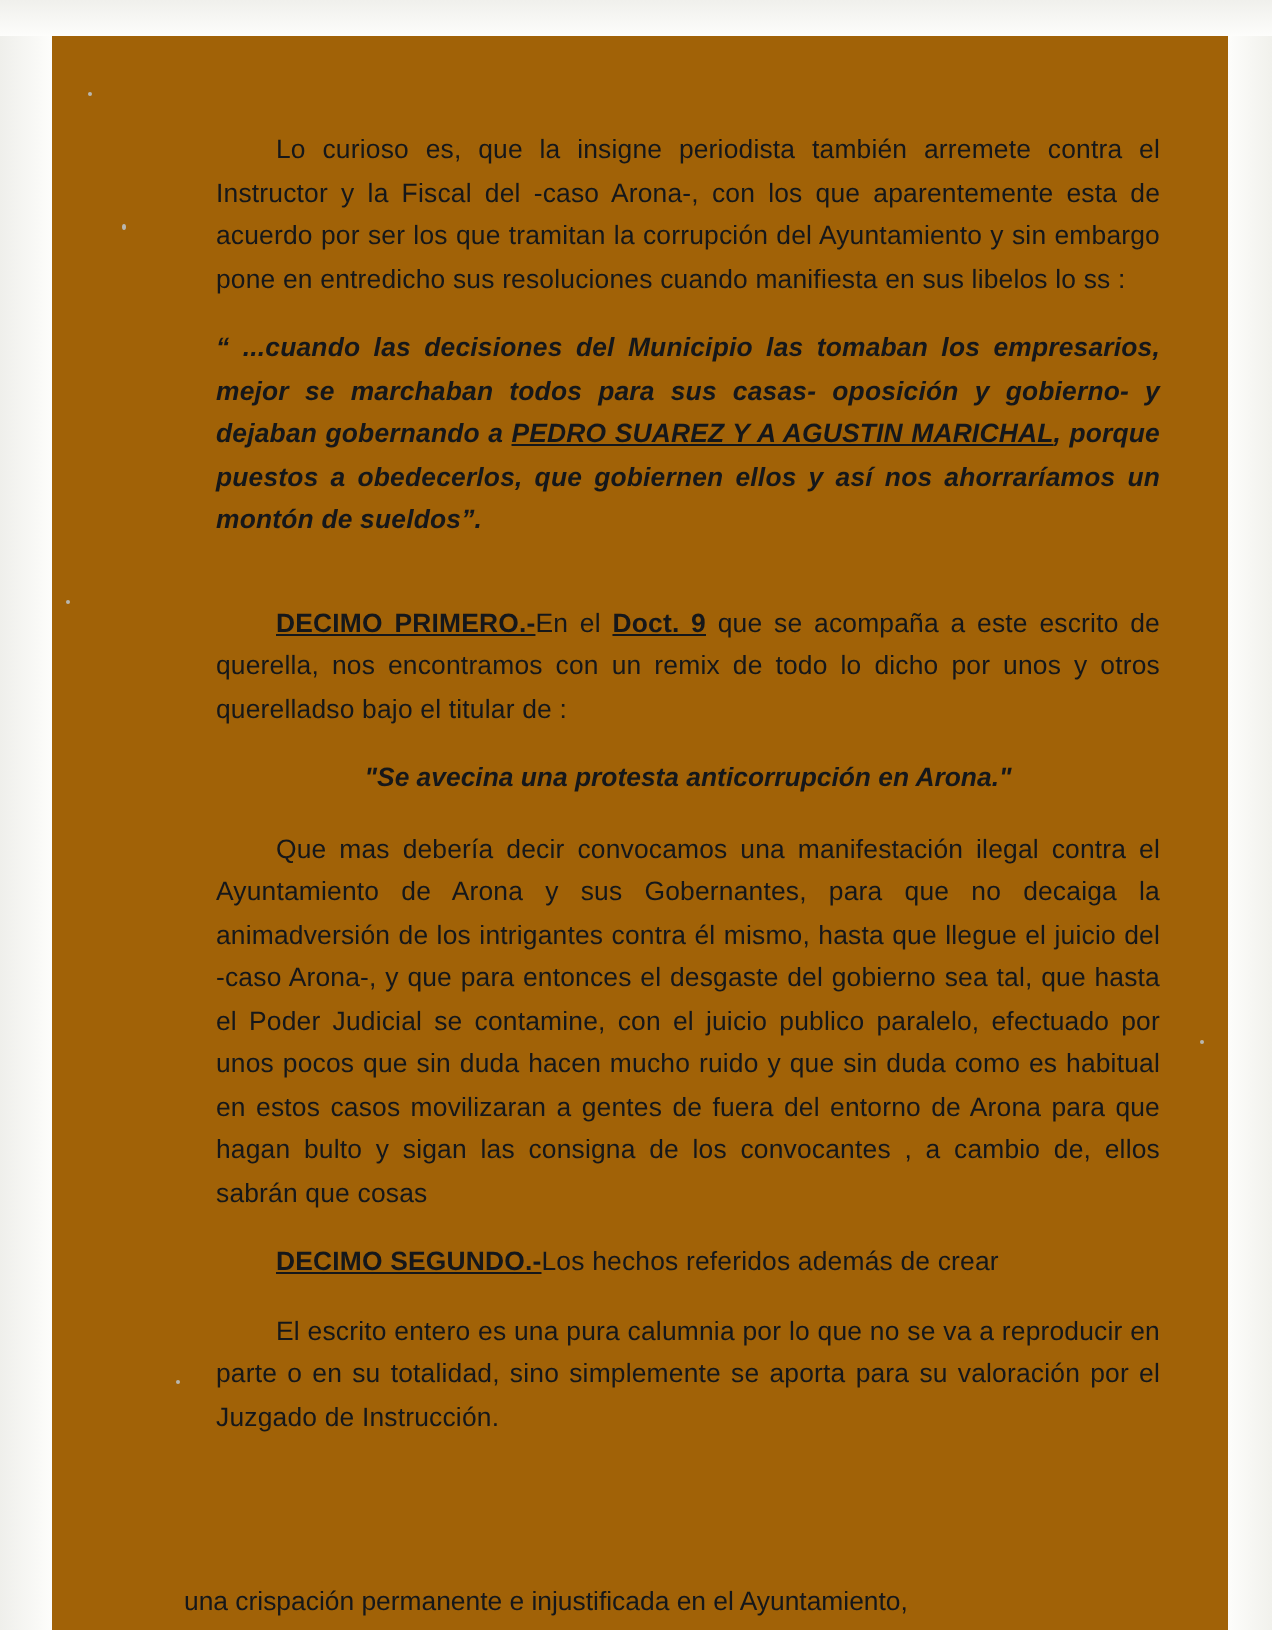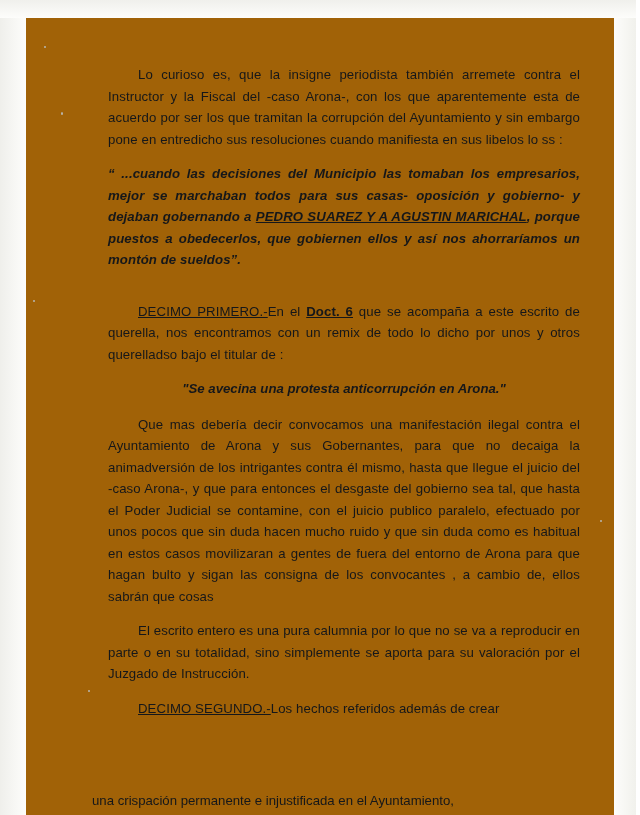--- a/index.html
+++ b/index.html
@@ -79,21 +79,21 @@
   .u {
     text-decoration: underline;
   }
   .center-quote {
     text-align: center;
     font-style: italic;
     font-weight: bold;
     margin: 0 0 14px 0;
   }
   .heading-run {
-    font-weight: normal;
+    font-weight: bold;
     text-decoration: underline;
   }
   .doct {
     font-weight: bold;
     text-decoration: underline;
   }
   .tail {
     position: absolute;
     left: 92px;
     top: 790px;
@@ -124,30 +124,30 @@
   <div class="content">
 
     <p class="indent">Lo curioso es, que la insigne periodista también arremete contra el Instructor y la Fiscal del -caso Arona-, con los que aparentemente esta de acuerdo por ser los que tramitan la corrupción del Ayuntamiento y sin embargo pone en entredicho sus resoluciones cuando manifiesta en sus libelos lo ss :</p>
 
     <div class="quote-block">
       <span class="lead">“ ...cuando las decisiones del Municipio las tomaban los empresarios, mejor se marchaban todos para sus casas- oposición y gobierno- y dejaban gobernando a </span><span class="u">PEDRO SUAREZ Y A AGUSTIN MARICHAL</span><span>, porque puestos a obedecerlos, que gobiernen ellos y así nos ahorraríamos un montón de sueldos”.</span>
     </div>
 
 
     <p class="indent">
-      <span class="heading-run">DECIMO PRIMERO.-</span><span>En el </span><span class="doct">Doct. 6</span><span> que se acompaña a este escrito de querella, nos encontramos con un remix de todo lo dicho por unos y otros querelladso bajo el titular de :</span>
+      <span class="heading-run">DECIMO PRIMERO.-</span><span>En el </span><span class="doct">Doct. 9</span><span> que se acompaña a este escrito de querella, nos encontramos con un remix de todo lo dicho por unos y otros querelladso bajo el titular de :</span>
     </p>
 
     <div class="center-quote">"Se avecina una protesta anticorrupción en Arona."</div>
 
     <p class="indent">Que mas debería decir convocamos una  manifestación ilegal contra el Ayuntamiento de Arona y sus Gobernantes, para que no decaiga la animadversión de los intrigantes contra él mismo, hasta que llegue el juicio del -caso Arona-, y que para entonces el desgaste del gobierno sea tal, que hasta el Poder Judicial se contamine, con el juicio publico paralelo,  efectuado por unos pocos que sin duda hacen mucho ruido y que sin duda como es habitual en estos casos movilizaran a gentes de fuera del entorno de Arona para que hagan bulto y sigan las consigna de los convocantes , a cambio de, ellos sabrán que cosas</p>
 
-    <p class="indent">El escrito entero es una pura calumnia por lo que no se va a reproducir en parte o en su totalidad, sino simplemente se aporta para su valoración por el Juzgado de Instrucción.</p>
-
     <p class="indent">
       <span class="heading-run">DECIMO SEGUNDO.-</span><span>Los hechos referidos además de crear</span>
     </p>
+
+    <p class="indent">El escrito entero es una pura calumnia por lo que no se va a reproducir en parte o en su totalidad, sino simplemente se aporta para su valoración por el Juzgado de Instrucción.</p>
 
   </div>
 
   <div class="tail">una crispación permanente e injustificada en el Ayuntamiento,</div>
 
 </div>
 
 </body></html>

